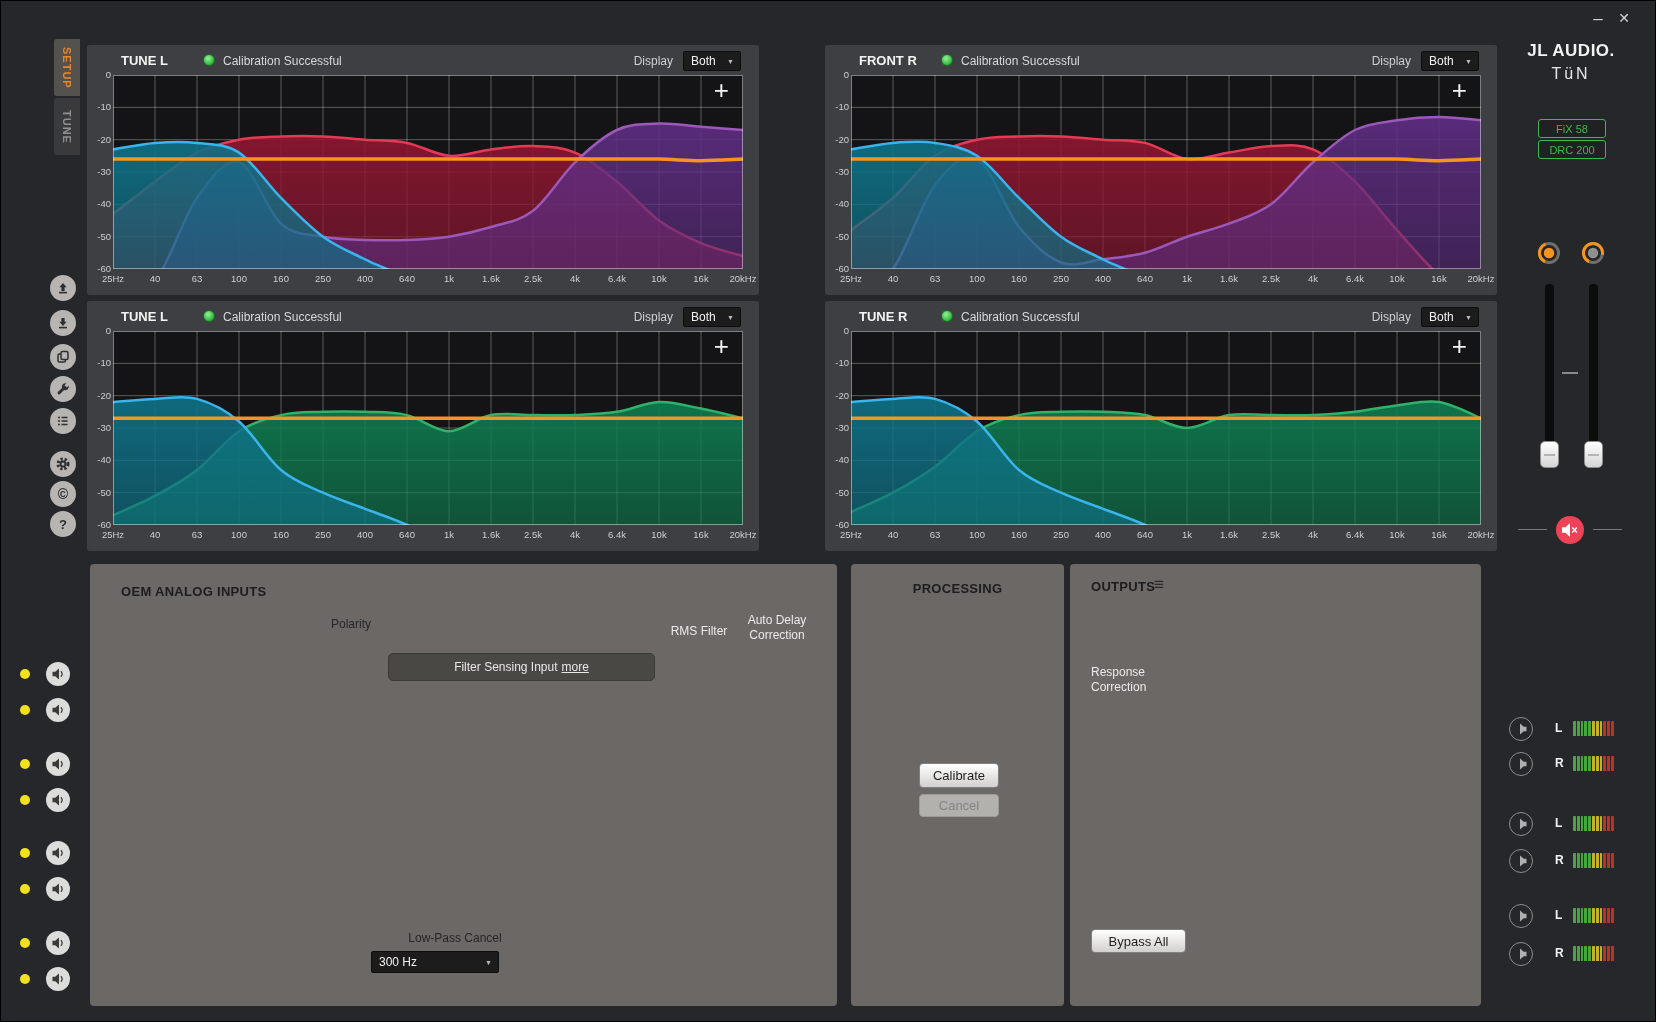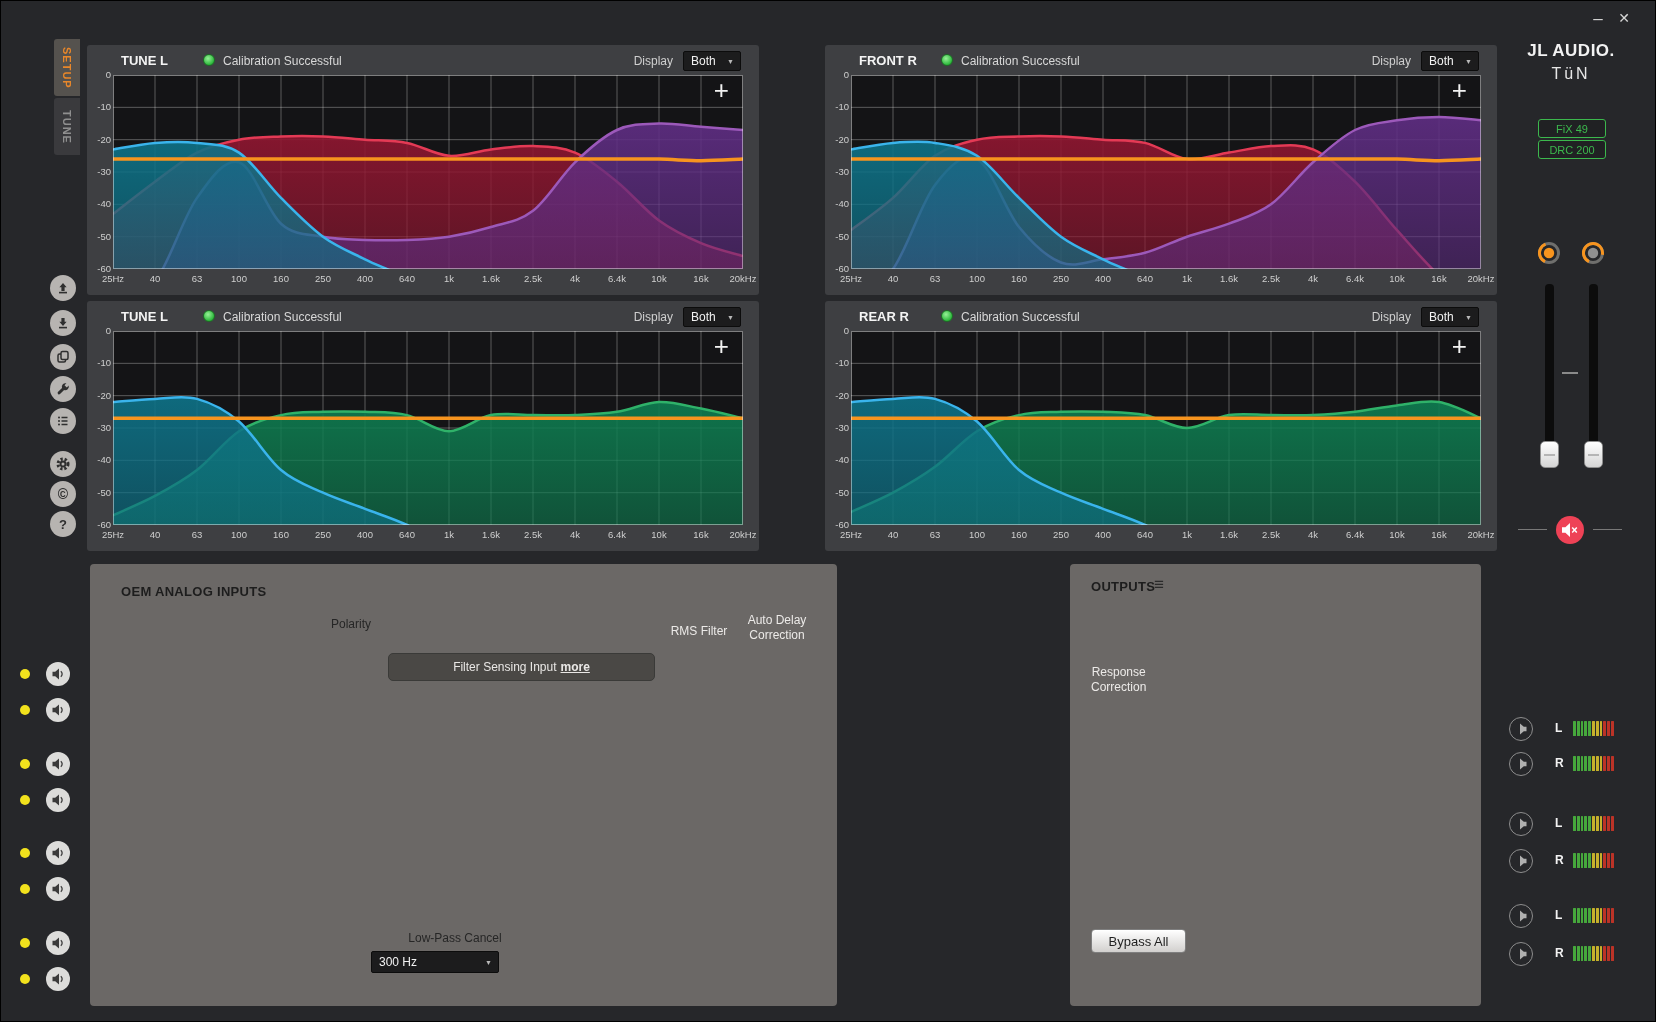--- a/index.html
+++ b/index.html
@@ -1,17 +1,17 @@
 <!DOCTYPE html>
 <html><head>
 <meta charset="utf-8">
 <style>
   html,body{margin:0;padding:0;background:#111;font-family:"Liberation Sans",sans-serif;}
   #win{position:relative;width:1656px;height:1022px;background:#26272a;overflow:hidden;border:1px solid #000;box-sizing:border-box;}
-  .abs{position:absolute;text-align:center;}
+  .abs{position:absolute;}
   
   .tb-btn{position:absolute;width:22px;height:20px;color:#d6d6d6;text-align:center;cursor:pointer;}
   
   .vtab{position:absolute;left:53px;width:26px;height:57px;border-radius:3px 0 0 3px;
         display:flex;align-items:center;justify-content:center;cursor:pointer;}
   .vtab span{writing-mode:vertical-rl;font-size:11px;font-weight:bold;letter-spacing:1px;}
   .rail-ic{position:absolute;left:49px;width:26px;height:26px;border-radius:50%;background:#b7b4b1;
            display:flex;align-items:center;justify-content:center;cursor:pointer;color:#2e2e2e;}
   .rail-ic svg{display:block;}
   .row-dot{position:absolute;left:19px;width:10px;height:10px;border-radius:50%;}
@@ -47,21 +47,21 @@
   .pol{position:absolute;width:24px;height:13px;display:flex;cursor:pointer;}
   .pol .plus{width:13px;height:13px;background:#f2f2f0;color:#111;font-size:11px;font-weight:bold;
              display:flex;align-items:center;justify-content:center;border:1px solid #555;box-sizing:border-box;}
   .pol .sw{width:11px;height:13px;background:#242424;border:1px solid #555;border-left:none;box-sizing:border-box;}
   .lt-btn{background:linear-gradient(#ffffff,#d2d0ce);border:1px solid #7f7f7f;border-radius:4px;color:#1f1f1f;
           font-size:13px;display:flex;align-items:center;justify-content:center;cursor:pointer;
           box-shadow:inset 0 1px 0 #fff;position:absolute;}
   .lt-btn.disabled{background:#b3b1ae;color:#87858        3;color:#878583;border-color:#9a9a98;box-shadow:none;cursor:default;}
   .signal-btn{position:absolute;background:#4a4845;border:1px solid #3a3a38;border-radius:5px;color:#e9e7e5;
               font-size:12px;display:flex;align-items:center;justify-content:center;gap:4px;cursor:pointer;}
-  .signal-btn .lnk{text-decoration:underline;cursor:pointer;font-weight:bold;}
+  .signal-btn .lnk{text-decoration:underline;cursor:pointer;}
   
   .badge{position:absolute;left:1537px;width:66px;height:17px;border:1px solid #3cb84d;border-radius:3px;
          color:#3cb84d;font-size:11px;display:flex;align-items:center;justify-content:center;background:rgba(0,0,0,.15);}
   .slider-track{position:absolute;width:9px;height:184px;background:#0c0c0c;border-radius:4px;}
   .slider-handle{position:absolute;width:19px;height:27px;border-radius:5px;background:linear-gradient(#ffffff,#d5d5d5);
                  border:1px solid #8f8f8f;box-sizing:border-box;cursor:grab;}
   .slider-handle:after{content:"";position:absolute;left:3px;right:3px;top:12px;height:2px;background:#b5b5b5;}
   .mute-btn{position:absolute;width:28px;height:28px;border-radius:50%;background:#ee4256;display:flex;
             align-items:center;justify-content:center;cursor:pointer;}
   .hline{position:absolute;height:1px;background:#787878;}
@@ -615,21 +615,21 @@
             <path d="M0.0,184.3C7.0,181.1 28.0,172.4 42.0,164.9C56.0,157.4 70.0,149.8 84.0,139.0C98.0,128.3 112.0,109.4 126.0,100.2C140.0,91.1 154.0,87.3 168.0,84.1C182.0,80.8 196.0,81.4 210.0,80.8C224.0,80.3 238.0,80.3 252.0,80.8C266.0,81.4 280.0,80.8 294.0,84.1C308.0,87.3 322.0,100.2 336.0,100.2C350.0,100.2 364.0,86.8 378.0,84.1C392.0,81.4 406.0,84.1 420.0,84.1C434.0,84.1 448.0,84.6 462.0,84.1C476.0,83.5 490.0,83.0 504.0,80.8C518.0,78.7 532.0,71.7 546.0,71.1C560.0,70.6 574.0,74.9 588.0,77.6C602.0,80.3 623.0,85.7 630.0,87.3" fill="none" stroke="#2fb269" stroke-width="2.5"></path>
             <path d="M0.0,71.1C7.0,70.6 28.0,68.4 42.0,67.9C56.0,67.4 70.0,64.1 84.0,67.9C98.0,71.7 112.0,78.7 126.0,90.5C140.0,102.4 154.0,127.2 168.0,139.0C182.0,150.9 196.0,155.2 210.0,161.7C224.0,168.1 238.0,172.4 252.0,177.8C266.0,183.2 280.0,187.5 294.0,194.0C308.0,200.5 322.0,209.6 336.0,216.6C350.0,223.6 364.0,229.6 378.0,236.0C392.0,242.5 406.0,249.0 420.0,255.4C434.0,261.9 448.0,269.4 462.0,274.8C476.0,280.2 490.0,285.1 504.0,287.8C518.0,290.5 532.0,290.5 546.0,291.0C560.0,291.5 574.0,291.0 588.0,291.0C602.0,291.0 623.0,291.0 630.0,291.0L630,254L0,254Z" fill="url(#g2_1)"></path>
             <path d="M0.0,71.1C7.0,70.6 28.0,68.4 42.0,67.9C56.0,67.4 70.0,64.1 84.0,67.9C98.0,71.7 112.0,78.7 126.0,90.5C140.0,102.4 154.0,127.2 168.0,139.0C182.0,150.9 196.0,155.2 210.0,161.7C224.0,168.1 238.0,172.4 252.0,177.8C266.0,183.2 280.0,187.5 294.0,194.0C308.0,200.5 322.0,209.6 336.0,216.6C350.0,223.6 364.0,229.6 378.0,236.0C392.0,242.5 406.0,249.0 420.0,255.4C434.0,261.9 448.0,269.4 462.0,274.8C476.0,280.2 490.0,285.1 504.0,287.8C518.0,290.5 532.0,290.5 546.0,291.0C560.0,291.5 574.0,291.0 588.0,291.0C602.0,291.0 623.0,291.0 630.0,291.0" fill="none" stroke="#3ab4ec" stroke-width="2.5"></path>
             <path d="M0.0,87.3C7.0,87.3 28.0,87.3 42.0,87.3C56.0,87.3 70.0,87.3 84.0,87.3C98.0,87.3 112.0,87.3 126.0,87.3C140.0,87.3 154.0,87.3 168.0,87.3C182.0,87.3 196.0,87.3 210.0,87.3C224.0,87.3 238.0,87.3 252.0,87.3C266.0,87.3 280.0,87.3 294.0,87.3C308.0,87.3 322.0,87.3 336.0,87.3C350.0,87.3 364.0,87.3 378.0,87.3C392.0,87.3 406.0,87.3 420.0,87.3C434.0,87.3 448.0,87.3 462.0,87.3C476.0,87.3 490.0,87.3 504.0,87.3C518.0,87.3 532.0,87.3 546.0,87.3C560.0,87.3 574.0,87.3 588.0,87.3C602.0,87.3 623.0,87.3 630.0,87.3" fill="none" stroke="#f7941e" stroke-width="3.5"></path>
         <rect x="0.5" y="0.5" width="629" height="193" fill="none" stroke="rgba(255,255,255,.45)"></rect>
       </svg>
       <div class="zoom-plus">+</div>
     </div>
       </div>
       <div class="chart-card" style="left: 824px; top: 300px;">
-        <div class="ch-title">REAR R</div>
+        <div class="ch-title">TUNE R</div>
     <div class="ch-led"></div>
     <div class="ch-status">Calibration Successful</div>
     <div class="ch-displbl">Display</div>
     <div class="ddl" style="position:absolute;right:18px;top:6px;width:58px;height:20px;">
       <span>Both</span>
       <span class="caret">▼</span>
         </div>
     <div class="ylab" style="left:2px;top:24.0px;">0</div>
         <div class="ylab" style="left:2px;top:56.3px;">-10</div>
         <div class="ylab" style="left:2px;top:88.7px;">-20</div>
@@ -707,33 +707,38 @@
       <span>Filter Sensing Input</span>
       <span class="lnk">more</span>
     </div>
     <div class="hdr-dark abs" style="left:301px;top:367px;width:128px;text-align:center;">Low-Pass Cancel</div>
     <div class="ddl" style="position:absolute;left:281px;top:387px;width:128px;height:22px;">
       <span>300 Hz</span>
       <span class="caret">▼</span>
     </div>
   </div>
 
+  <div class="panel" style="left:850px;top:563px;width:213px;height:442px;">
+    <div class="panel-title abs" style="left:0;top:17px;width:100%;text-align:center;">PROCESSING</div>
+    <div class="lt-btn" style="left:68px;top:199px;width:78px;height:23px;">Calibrate</div>
+    <div class="lt-btn disabled" style="left:68px;top:230px;width:78px;height:21px;">Cancel</div>
+  </div>
 
   <div class="panel" style="left:1069px;top:563px;width:411px;height:442px;">
     <div class="panel-title abs" style="left:21px;top:15px;">OUTPUTS</div>
     <div class="abs" style="left:84px;top:11px;font-size:17px;color:#2a2a2a;font-weight:bold;cursor:pointer;">≡</div>
     <div class="hdr-light abs" style="left:21px;top:101px;line-height:15px;">
       <span>Response</span><br><span>Correction</span>
     </div>
     <div class="lt-btn" style="left:21px;top:365px;width:93px;height:22px;">Bypass All</div>
   </div>
 
   <div class="abs" style="left:1490px;top:40px;width:160px;text-align:center;color:#f2f2f2;font-size:17px;font-weight:bold;letter-spacing:.5px;">JL AUDIO.</div>
   <div class="abs" style="left:1490px;top:64px;width:160px;text-align:center;color:#e6e6e6;font-size:16px;letter-spacing:3px;">TüN</div>
-  <div class="badge" style="top:118px;">FiX 49</div>
+  <div class="badge" style="top:118px;">FiX 58</div>
   <div class="badge" style="top:139px;">DRC 200</div>
 
   <div class="abs" style="left:1535px;top:239px;">
     <svg width="26" height="26">
         <circle cx="13" cy="13" r="9.5" fill="none" stroke="#6f6f6d" stroke-width="3"></circle>
     <circle cx="13" cy="13" r="9.5" fill="none" stroke="#f7941e" stroke-width="3" stroke-dasharray="22 38" transform="rotate(115 13 13)"></circle>
     <circle cx="13" cy="13" r="5.2" fill="#f7941e"></circle>
       </svg>
   </div>
   <div class="abs" style="left:1579px;top:239px;">

